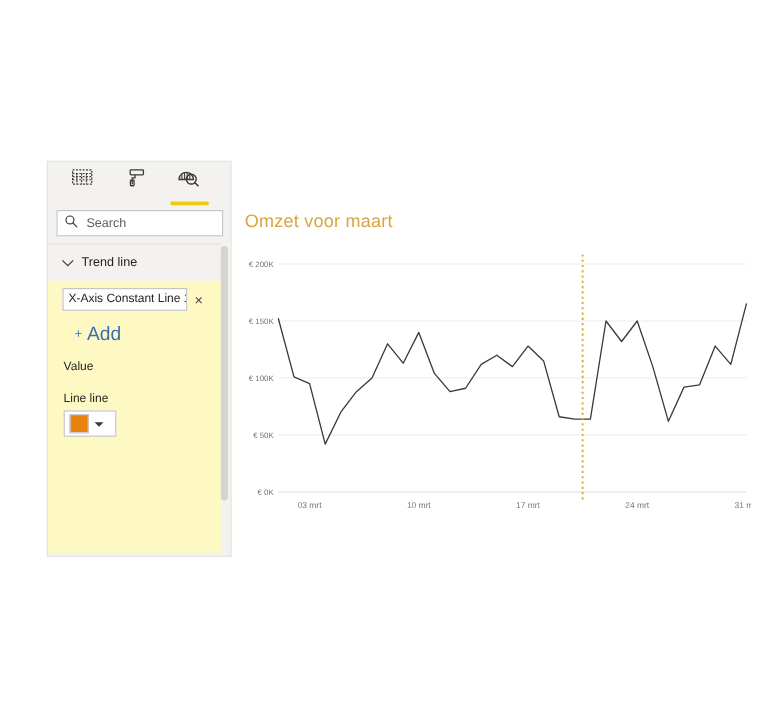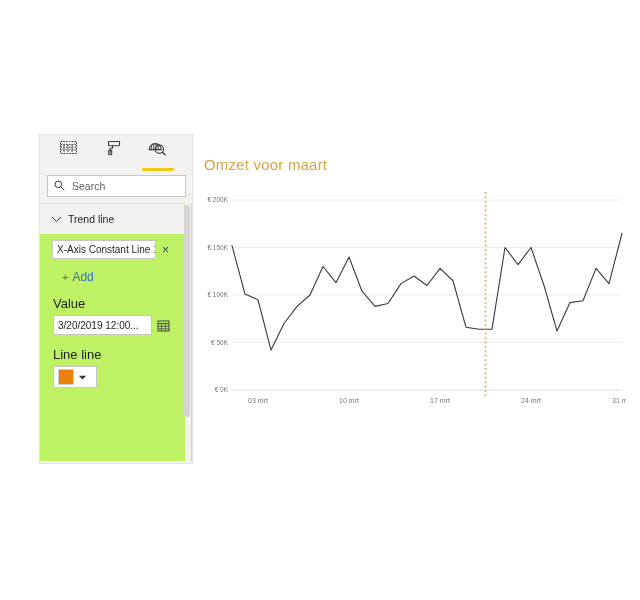--- a/index.html
+++ b/index.html
@@ -83,21 +83,21 @@
     background: transparent;
     width: 100%;
     padding: 0;
   }
   #search-input::placeholder { color: #605e5c; opacity: 1; }
 
   
   #panel-scroll {
     position: relative;
     height: 258px;
-    background: #bef264;
+    background: #fef9c3;
     padding-right: 8px;
   }
   #panel-scrollbar-track {
     position: absolute;
     right: 1px;
     top: 0;
     width: 6px;
     height: 100%;
     background: #f3f2f1;
   }
@@ -169,30 +169,30 @@
   }
 
   
   #add-row {
     padding: 11px 0 0 22px;
     display: flex;
     align-items: center;
     gap: 4px;
   }
   #add-link {
-    font-size: 12px;
+    font-size: 16px;
     color: #3a6fb5;
     cursor: pointer;
   }
   #add-plus { color: #3a6fb5; font-size: 11px; line-height: 1; }
 
   
   .field-group { padding: 12px 0 0 13px; }
   .field-label {
-    font-size: 13px;
+    font-size: 10px;
     color: #252423;
     margin-bottom: 4px;
   }
   #value-input-row { display: flex; align-items: center; gap: 5px; }
   #value-input {
     width: 99px;
     height: 20px;
     background: #ffffff;
     border: 1px solid #c8c6c4;
     box-sizing: border-box;
@@ -229,21 +229,21 @@
     height: 16px;
     border: 1px solid #d0cecc;
     box-sizing: border-box;
   }
   #color-caret { display: flex; }
 
   
   #chart-area {
     position: absolute;
     left: 196px;
-    top: 156px;
+    top: 176px;
     width: 430px;
     height: 270px;
   }
   #chart-title {
     font-size: 15px;
     color: #d9a441;
     padding-left: 8px;
     letter-spacing: .2px;
   }
   #plot-wrap {
@@ -344,33 +344,20 @@
       <span id="constant-line-remove">×</span>
     </div>
 
     <div id="add-row">
       <span id="add-plus">+</span>
       <span id="add-link">Add</span>
     </div>
 
     <div class="field-group">
       <div class="field-label">Value</div>
-      <div id="value-input-row">
-        <div id="value-input">3/20/2019 12:00...</div>
-        <span id="calendar-button">
-          <svg width="13" height="13" viewBox="0 0 13 13">
-            <rect x="1" y="2" width="11" height="10" fill="none" stroke="#484644" stroke-width="1"></rect>
-            <line x1="1" y1="4.6" x2="12" y2="4.6" stroke="#484644" stroke-width="1"></line>
-            <line x1="4.6" y1="4.6" x2="4.6" y2="12" stroke="#484644" stroke-width=".8"></line>
-            <line x1="8.3" y1="4.6" x2="8.3" y2="12" stroke="#484644" stroke-width=".8"></line>
-            <line x1="1" y1="7.3" x2="12" y2="7.3" stroke="#484644" stroke-width=".8"></line>
-            <line x1="1" y1="9.8" x2="12" y2="9.8" stroke="#484644" stroke-width=".8"></line>
-          </svg>
-        </span>
-      </div>
     </div>
 
     <div class="field-group">
       <div class="field-label">Line line</div>
       <div id="color-picker-row">
         <div id="color-picker">
           <span id="color-swatch" style="background: rgb(232, 130, 12);"></span>
           <span id="color-caret">
             <svg width="9" height="7" viewBox="0 0 9 7">
               <polygon points="0.8,1.8 8.2,1.8 4.5,5.6" fill="#3b3a39"></polygon>

